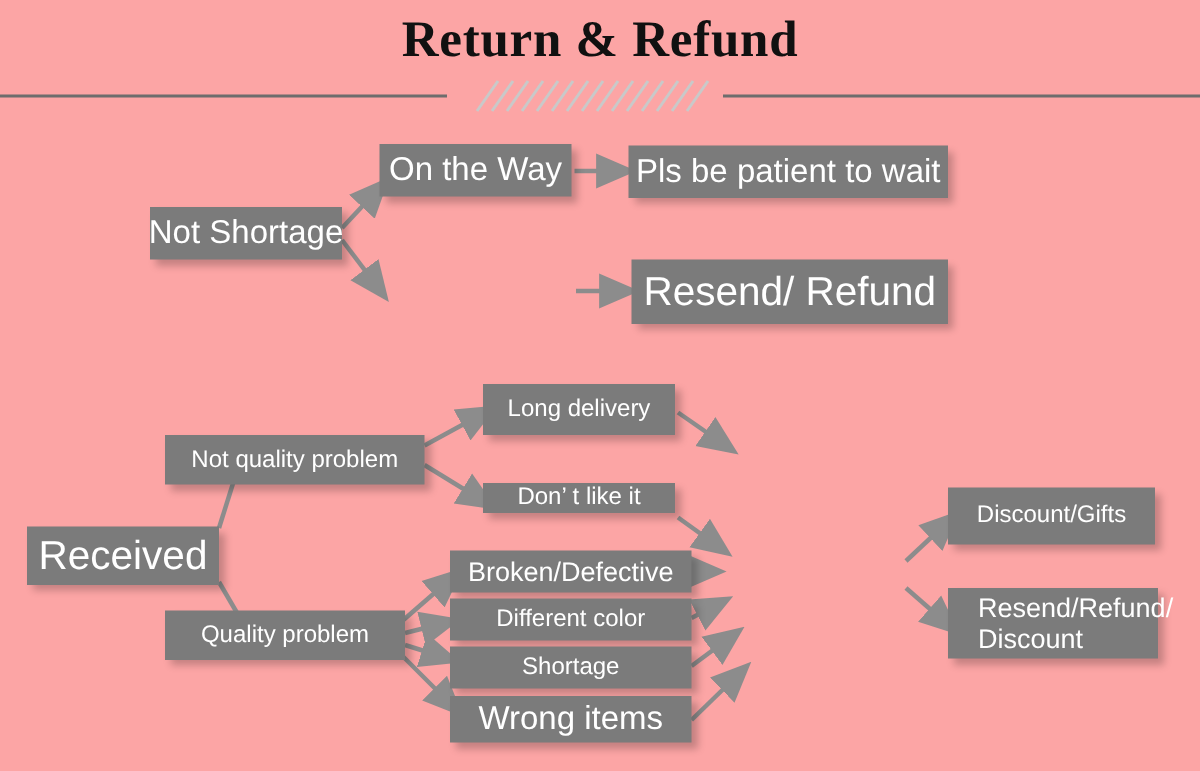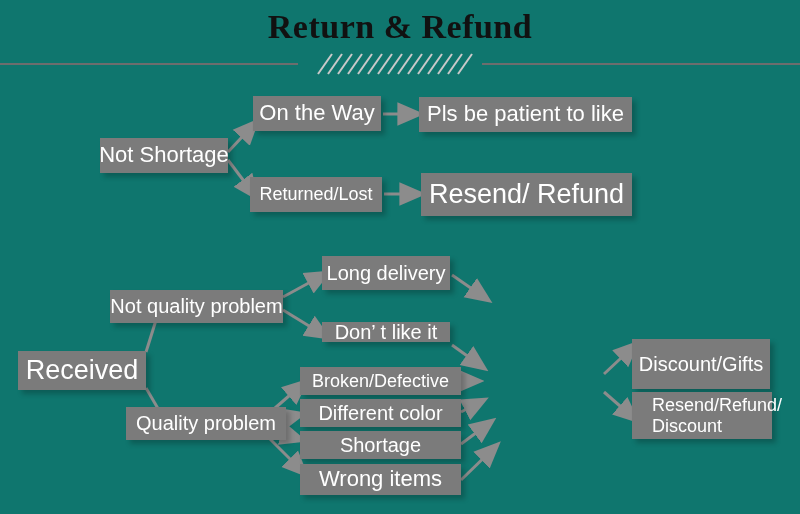--- a/index.html
+++ b/index.html
@@ -4,21 +4,21 @@
 <style>
   html, body {
     margin: 0;
     padding: 0;
     background: #ffffff;
   }
   #page {
     position: relative;
     width: 800px;
     height: 514px;
-    background: #0f766e;
+    background: #fca5a5;
     overflow: hidden;
     font-family: "Liberation Sans", sans-serif;
   }
 
   
   .title {
     position: absolute;
     left: 0;
     top: 8px;
     width: 800px;
@@ -55,21 +55,21 @@
   }
   .node.left-align {
     justify-content: flex-start;
     text-align: left;
     padding-left: 20px;
   }
 
   
   .fs-big     { font-size: 27px; }
   .fs-med     { font-size: 22px; }
-  .fs-reg     { font-size: 20px; }
+  .fs-reg     { font-size: 16px; }
   .fs-sm      { font-size: 18px; }
 
   svg.arrows {
     position: absolute;
     left: 0;
     top: 0;
     width: 800px;
     height: 514px;
     pointer-events: none;
   }
@@ -151,43 +151,42 @@
     <g stroke="#8c8c8c" stroke-width="3" fill="none">
       <line x1="146" y1="352" x2="157" y2="317"></line>
       <line x1="146" y1="388" x2="160" y2="412"></line>
     </g>
   </svg>
 
   <div class="node fs-med" style="left:100px; top:138px; width:128px; height:35px;">Not Shortage</div>
 
   <div class="node fs-med" style="left:253px; top:96px; width:128px; height:35px;">On the Way</div>
 
-  <div class="node fs-med" style="left:419px; top:97px; width:213px; height:35px;">Pls be patient to like</div>
+  <div class="node fs-med" style="left:419px; top:97px; width:213px; height:35px;">Pls be patient to wait</div>
 
-  <div class="node fs-sm" style="left:250px; top:177px; width:132px; height:35px;">Returned/Lost</div>
 
   <div class="node fs-big" style="left:421px; top:173px; width:211px; height:43px;">Resend/ Refund</div>
 
   <div class="node fs-big" style="left:18px; top:351px; width:128px; height:39px;">Received</div>
 
   <div class="node fs-reg" style="left:110px; top:290px; width:173px; height:33px;">Not quality problem</div>
 
   <div class="node fs-reg" style="left:322px; top:256px; width:128px; height:34px;">Long delivery</div>
 
   <div class="node fs-reg" style="left:322px; top:322px; width:128px; height:20px;">Don’ t like it</div>
 
-  <div class="node fs-reg" style="left:126px; top:407px; width:160px; height:33px;">Quality problem</div>
+  <div class="node fs-reg" style="left:110px; top:407px; width:160px; height:33px;">Quality problem</div>
 
   <div class="node fs-sm" style="left:300px; top:367px; width:161px; height:28px;">Broken/Defective</div>
 
   <div class="node fs-reg" style="left:300px; top:399px; width:161px; height:28px;">Different color</div>
 
   <div class="node fs-reg" style="left:300px; top:431px; width:161px; height:28px;">Shortage</div>
 
   <div class="node fs-med" style="left:300px; top:464px; width:161px; height:31px;">Wrong items</div>
 
 
-  <div class="node fs-reg" style="left:632px; top:339px; width:138px; height:50px;">Discount/Gifts</div>
+  <div class="node fs-reg" style="left:632px; top:325px; width:138px; height:38px;">Discount/Gifts</div>
 
   <div class="node fs-sm left-align" style="left:632px; top:392px; width:140px; height:47px;">Resend/Refund/
 Discount</div>
 
 </div>
 
 </body></html>

